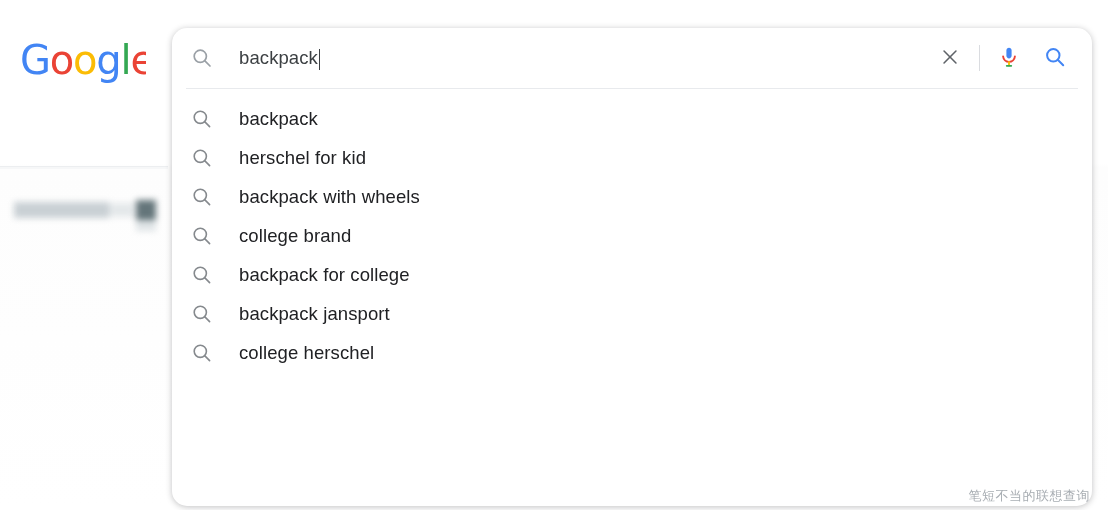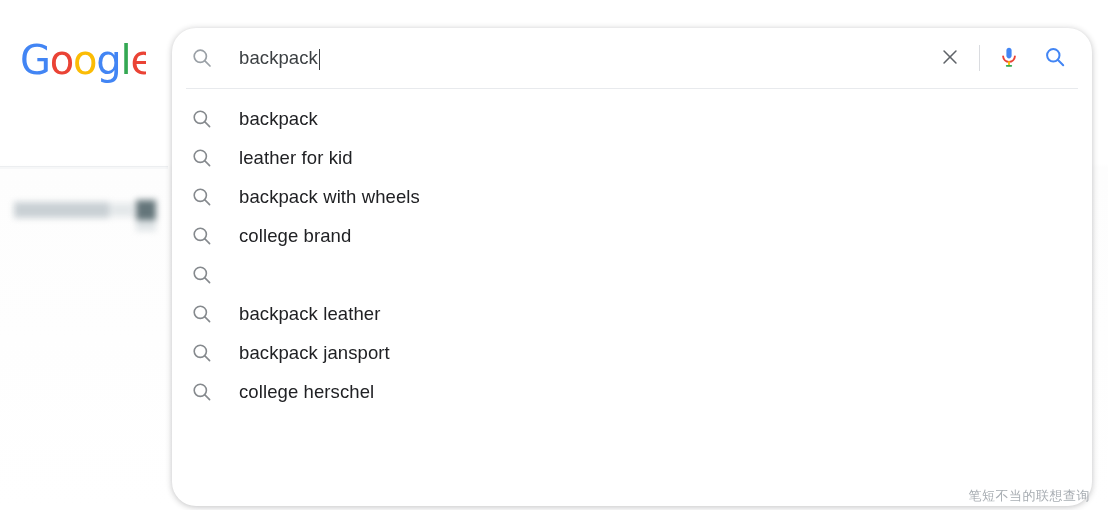--- a/index.html
+++ b/index.html
@@ -71,21 +71,21 @@
   }
 
   
   #search-panel {
     position: absolute;
     left: 172px;
     top: 28px;
     width: 920px;
     height: 478px;
     background: #ffffff;
-    border-radius: 24px;
+    border-radius: 15px;
     box-shadow: 0 1px 6px rgba(32,33,36,.28);
   }
 
   #search-bar {
     position: relative;
     height: 60px;
     display: flex;
     align-items: center;
     padding: 0 0 0 18px;
   }
@@ -292,21 +292,21 @@
 
     <div class="suggestion-row">
       <span class="sugg-icon">
         <svg viewBox="0 0 24 24" width="24" height="24">
             <g fill="none" stroke="#70757a" stroke-width="1.6">
               <circle cx="10.3" cy="10.3" r="6.1"></circle>
               <line x1="14.9" y1="14.9" x2="19.6" y2="19.6" stroke-linecap="round"></line>
             </g>
           </svg>
       </span>
-      <span class="sugg-label">leather for kid</span>
+      <span class="sugg-label">herschel for kid</span>
     </div>
 
     <div class="suggestion-row">
       <span class="sugg-icon">
         <svg viewBox="0 0 24 24" width="24" height="24">
             <g fill="none" stroke="#70757a" stroke-width="1.6">
               <circle cx="10.3" cy="10.3" r="6.1"></circle>
               <line x1="14.9" y1="14.9" x2="19.6" y2="19.6" stroke-linecap="round"></line>
             </g>
           </svg>
@@ -328,33 +328,23 @@
 
     <div class="suggestion-row">
       <span class="sugg-icon">
         <svg viewBox="0 0 24 24" width="24" height="24">
             <g fill="none" stroke="#70757a" stroke-width="1.6">
               <circle cx="10.3" cy="10.3" r="6.1"></circle>
               <line x1="14.9" y1="14.9" x2="19.6" y2="19.6" stroke-linecap="round"></line>
             </g>
           </svg>
       </span>
-    </div>
-
-    <div class="suggestion-row">
-      <span class="sugg-icon">
-        <svg viewBox="0 0 24 24" width="24" height="24">
-            <g fill="none" stroke="#70757a" stroke-width="1.6">
-              <circle cx="10.3" cy="10.3" r="6.1"></circle>
-              <line x1="14.9" y1="14.9" x2="19.6" y2="19.6" stroke-linecap="round"></line>
-            </g>
-          </svg>
-      </span>
-      <span class="sugg-label">backpack leather</span>
-    </div>
+      <span class="sugg-label">backpack for college</span>
+    </div>
+
 
     <div class="suggestion-row">
       <span class="sugg-icon">
         <svg viewBox="0 0 24 24" width="24" height="24">
             <g fill="none" stroke="#70757a" stroke-width="1.6">
               <circle cx="10.3" cy="10.3" r="6.1"></circle>
               <line x1="14.9" y1="14.9" x2="19.6" y2="19.6" stroke-linecap="round"></line>
             </g>
           </svg>
       </span>

